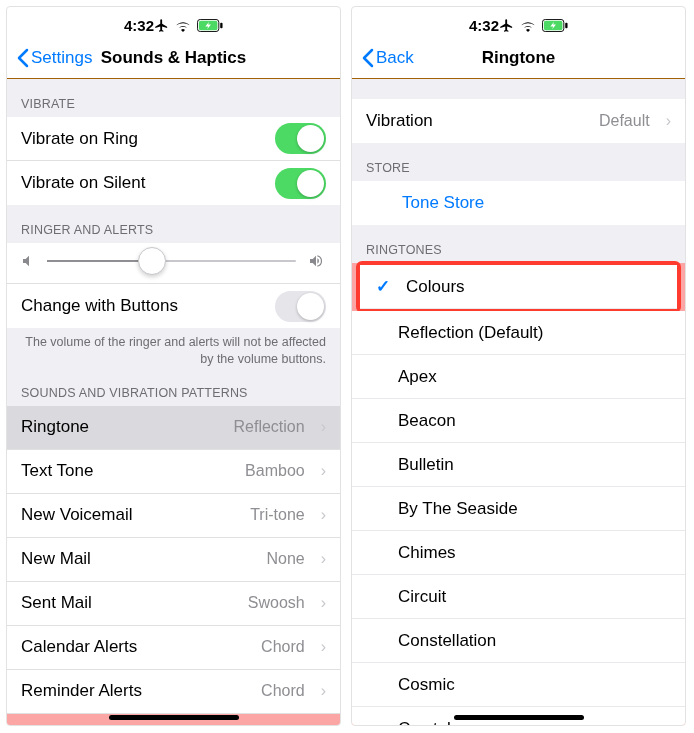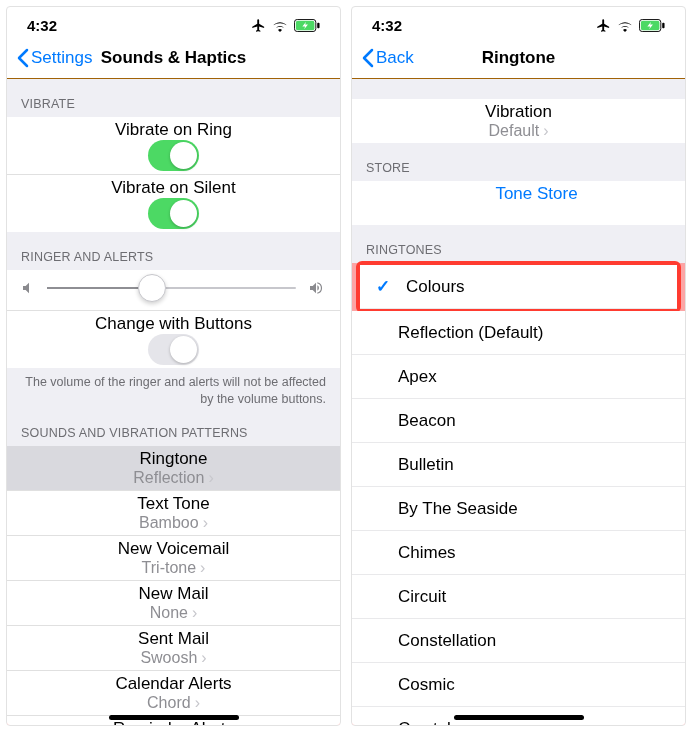--- a/index.html
+++ b/index.html
@@ -16,21 +16,21 @@
       background: #fff;
       border: 1px solid #e2e2e2;
       border-radius: 4px;
       overflow: hidden;
       display: flex;
       flex-direction: column;
       position: relative;
     }
     .status-bar {
       display: flex;
-      justify-content: space-between;
+      justify-content: center;
       align-items: center;
       padding: 10px 20px 6px;
       font-size: 15px;
       font-weight: 600;
     }
     .status-icons { display: flex; gap: 6px; align-items: center; }
     .status-icons svg { display: block; }
     .nav-bar {
       display: flex;
       align-items: center;
@@ -68,30 +68,29 @@
     .section-header.sm-top { padding-top: 10px; }
     .row {
       background: #fff;
       display: flex;
       align-items: center;
       justify-content: space-between;
       padding: 3px 14px;
       font-size: 17px;
       border-bottom: 0.5px solid #e0e0e0;
       min-height: 44px;
-      flex-direction: column;
     }
     .row.no-bb { border-bottom: none; }
     .row.selected { background: #d9d9de; }
     .row-left { color: #000; }
     .row-right {
       color: #8e8e93;
       display: flex;
       align-items: center;
-      gap: 4px;
+      gap: 16px;
       font-size: 16px;
     }
     .chevron { color: #c7c7cc; }
     .toggle {
       width: 51px; height: 31px; border-radius: 16px;
       position: relative;
     }
     .toggle.on { background: #4cd964; }
     .toggle.off { background: #e5e5ea; }
     .toggle .knob {

